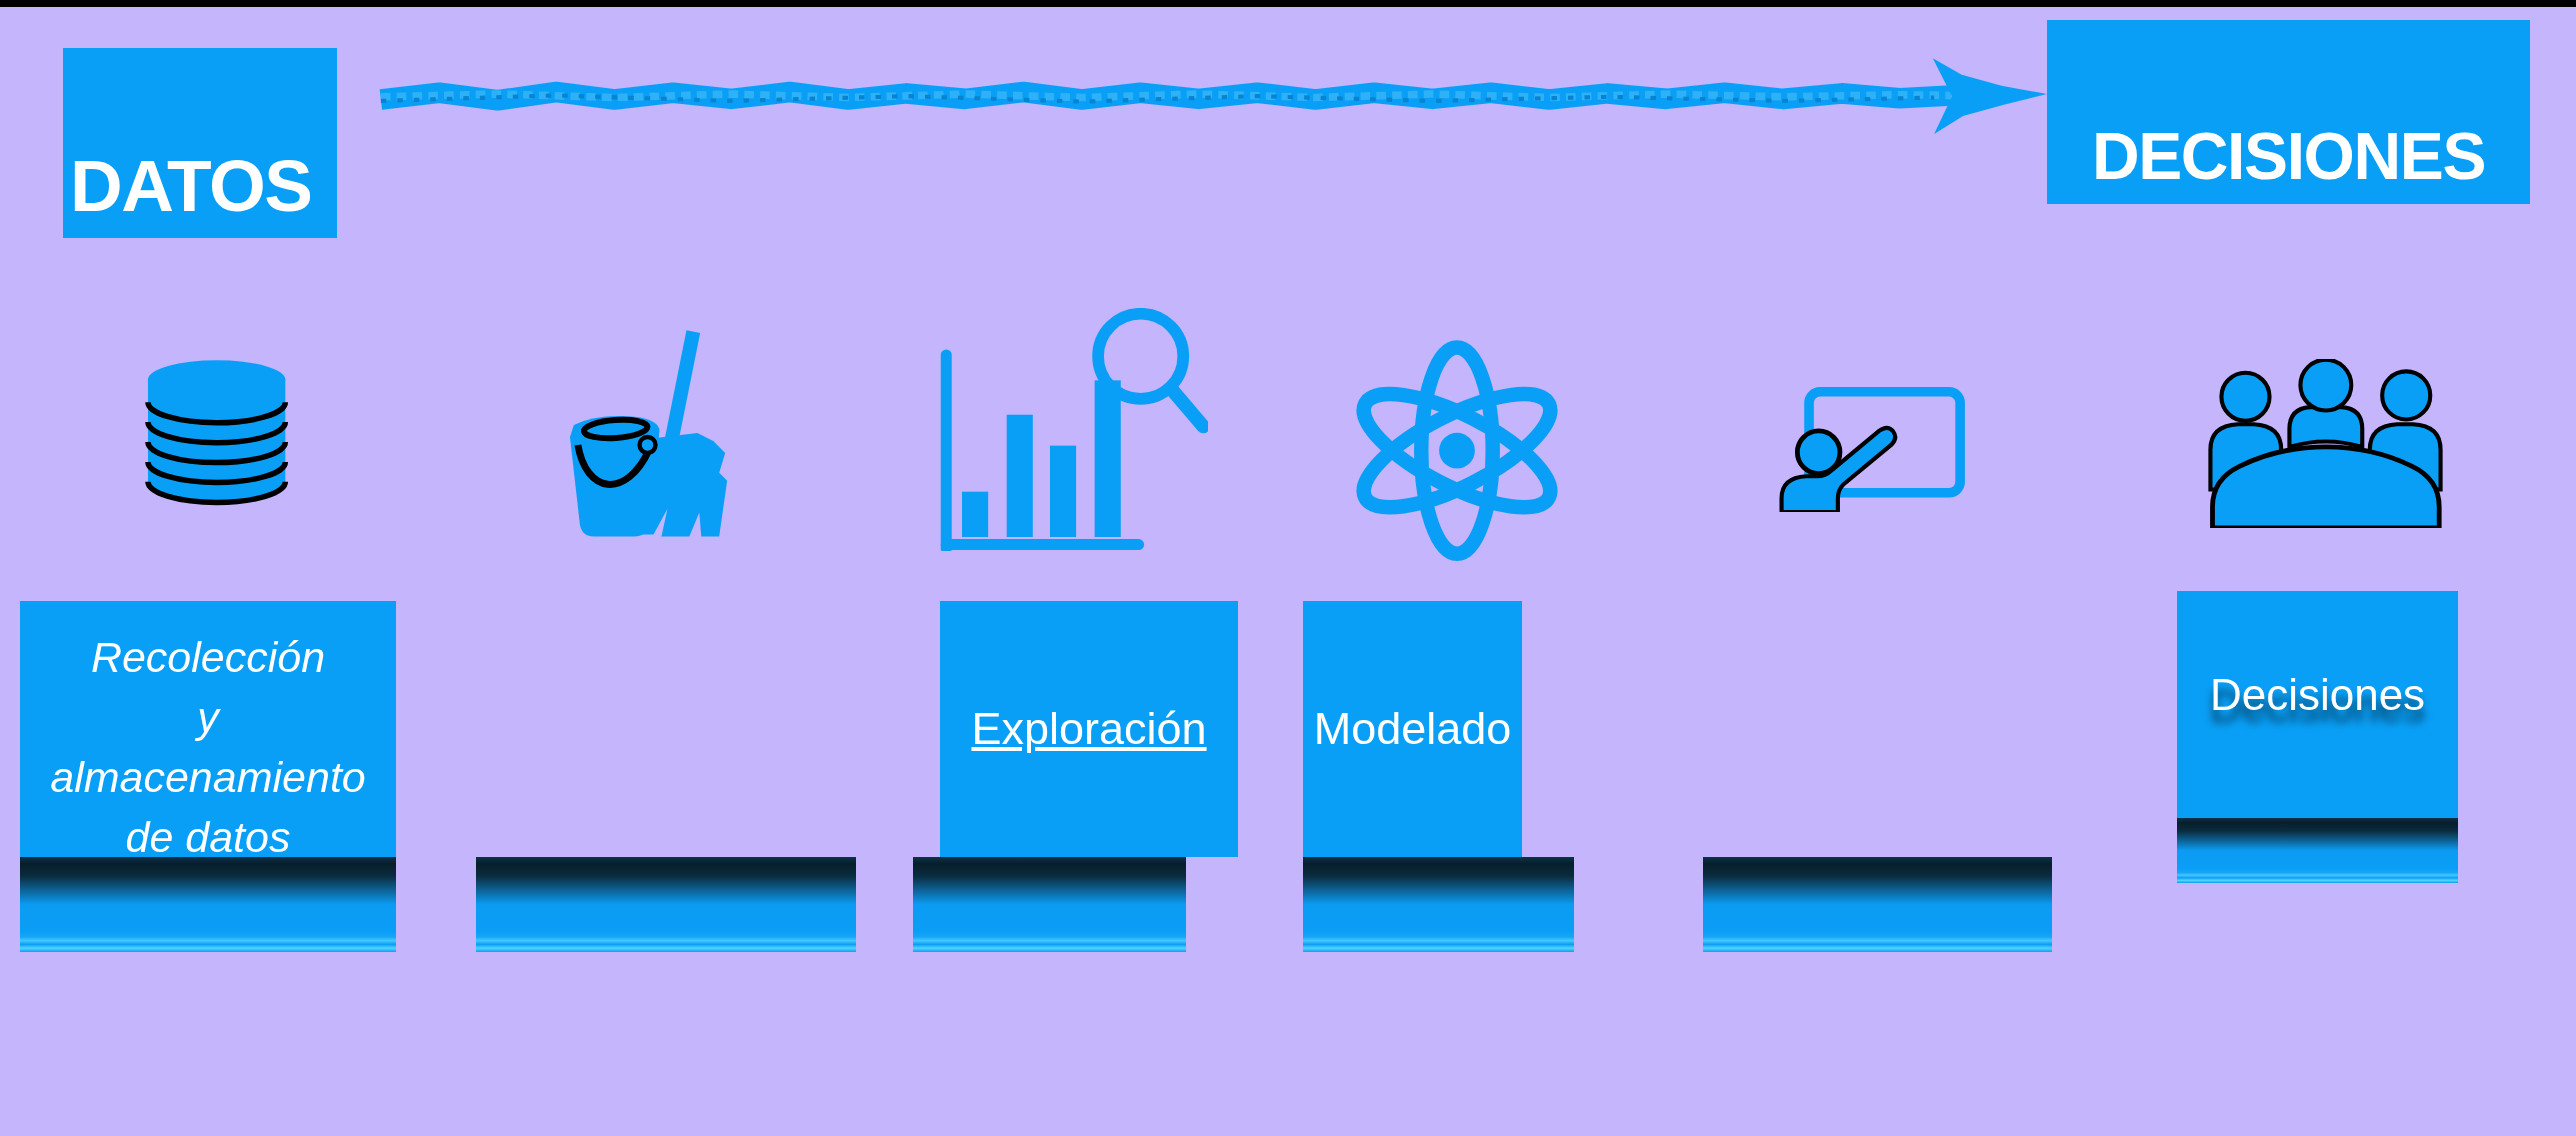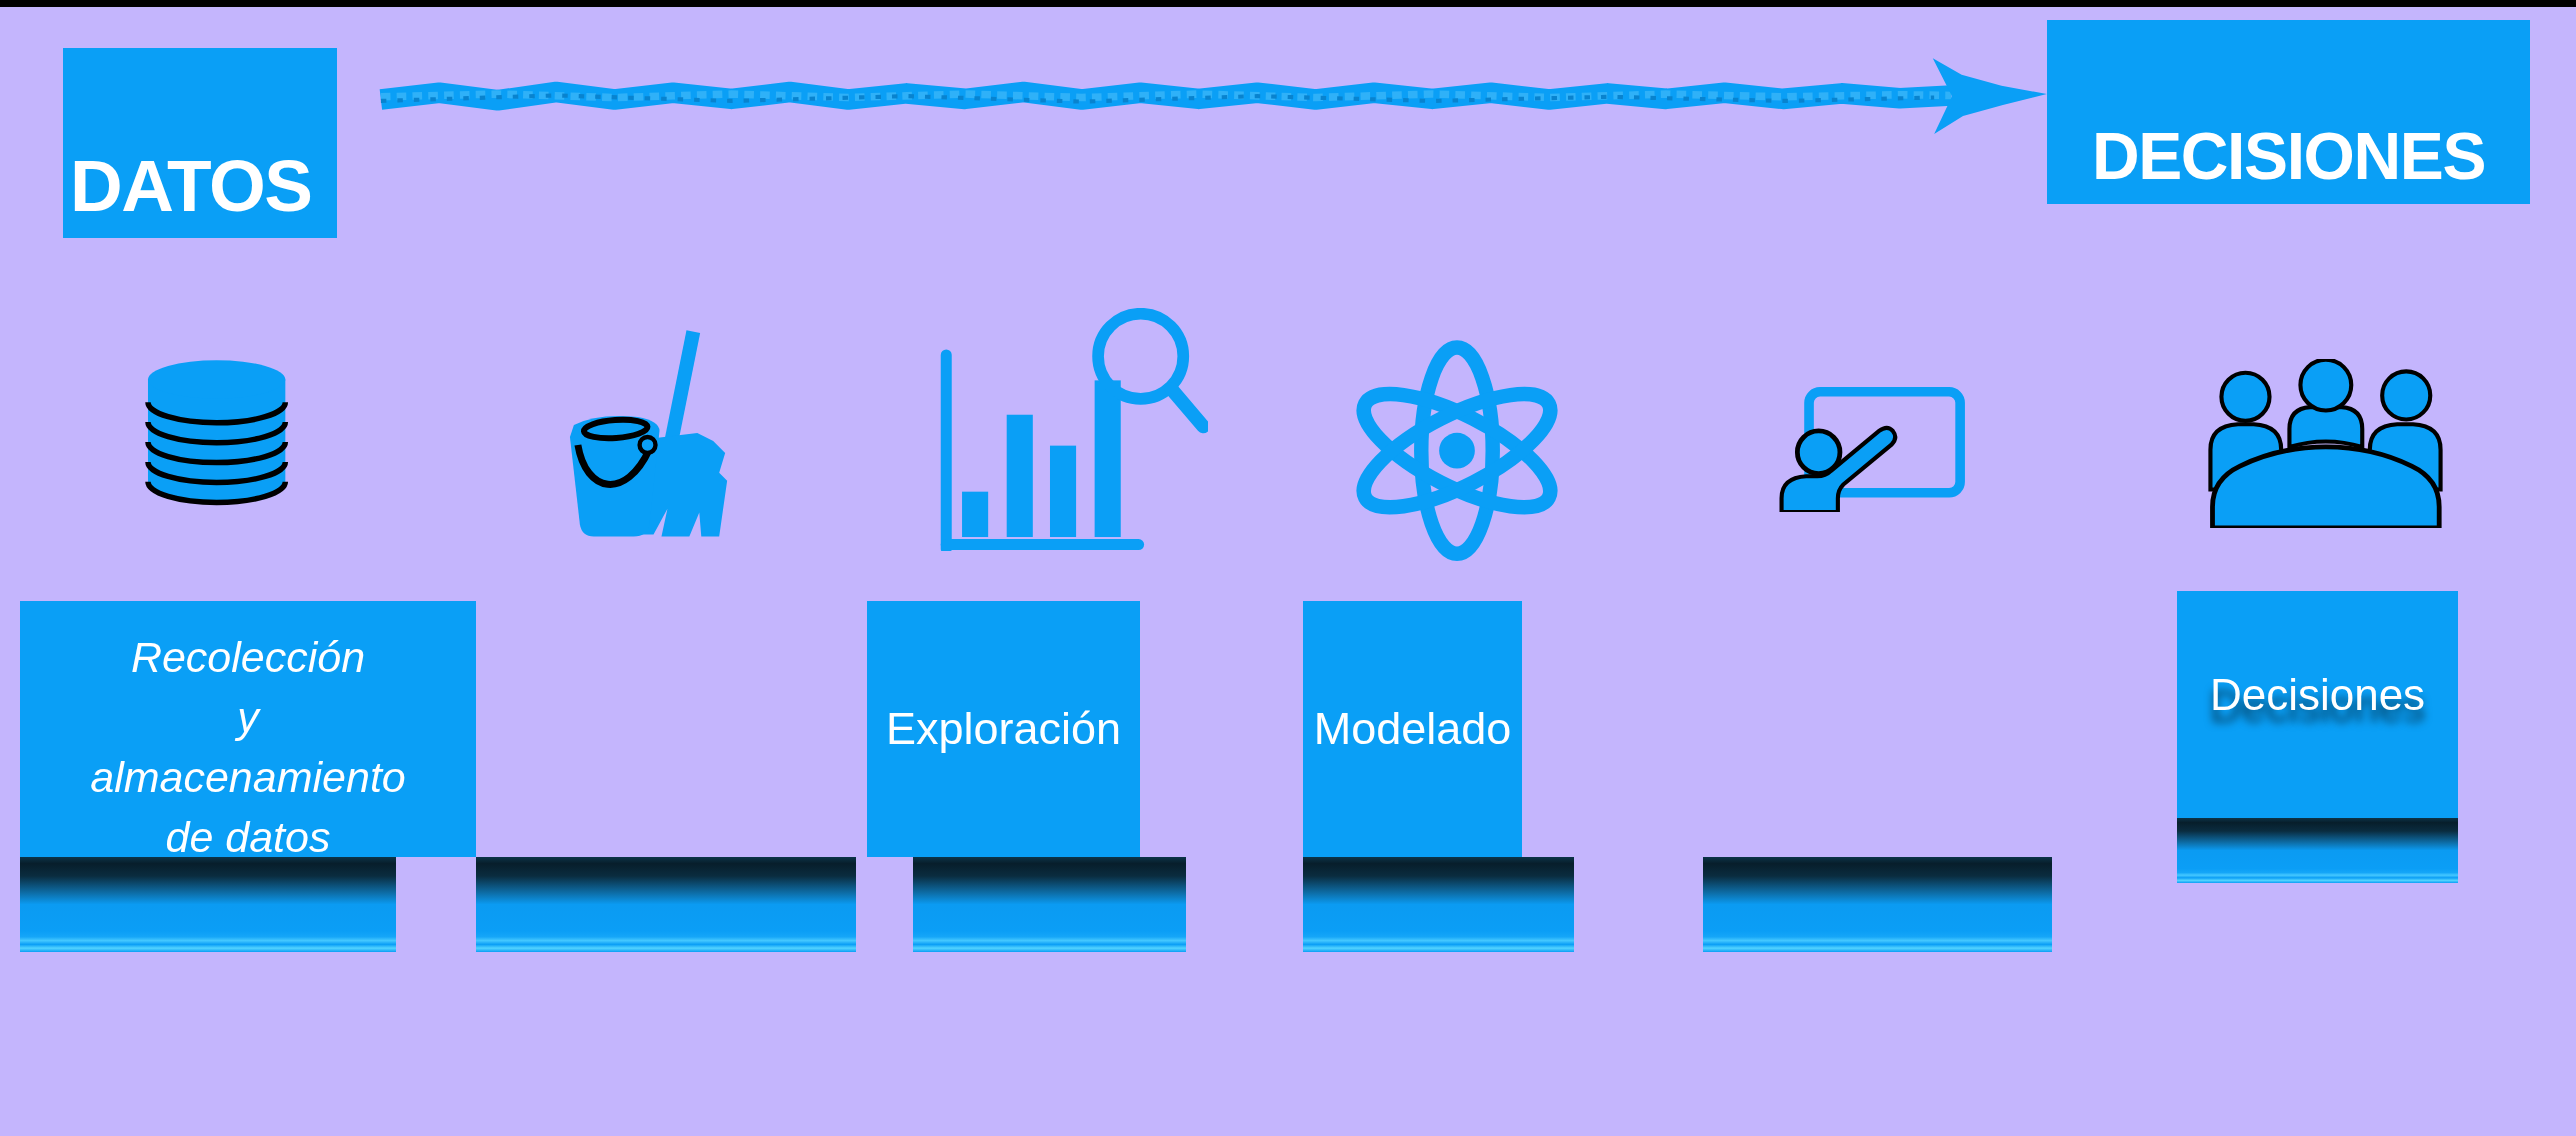--- a/index.html
+++ b/index.html
@@ -10,23 +10,23 @@
   .datos{left:63px;top:41px;width:274px;height:190px;align-items:flex-end;justify-content:flex-start;
          padding:0 0 11px 6.9px;box-sizing:border-box;font-weight:bold;font-size:73px;letter-spacing:-1.4px;}
   .decisiones{left:2047px;top:13px;width:483px;height:184px;align-items:flex-end;justify-content:center;
          padding:0 0 9.6px 0;box-sizing:border-box;font-weight:bold;font-size:66px;letter-spacing:-1.4px;}
   
   .arrow-svg{position:absolute;left:374px;top:39px;width:1677px;height:103px;}
   
   .stage-box{position:absolute;background:#0a9ff6;color:#fff;display:flex;align-items:center;
              justify-content:center;text-align:center;}
   .stage-label{white-space:pre-line;display:block;}
-  .sb1{left:20px;top:594px;width:456px;height:256px;}
+  .sb1{left:20px;top:594px;width:376px;height:256px;}
   .sb2{left:476px;top:594px;width:380px;height:256px;}
-  .sb3{left:867px;top:594px;width:273px;height:256px;}
+  .sb3{left:940px;top:594px;width:298px;height:256px;text-decoration:underline;}
   .sb4{left:1303px;top:594px;width:219px;height:256px;}
   .sb5{left:1703px;top:594px;width:349px;height:256px;}
   .sb6{left:2177px;top:584px;width:281px;height:227px;}
   .sb1 .stage-label{font-style:italic;font-size:43px;line-height:60px;transform:translateY(18px);}
   .sb2 .stage-label{font-size:44px;line-height:63px;transform:translateY(19px);}
   .sb3 .stage-label{font-size:45px;}
   .sb4 .stage-label{font-size:45px;}
   .sb5 .stage-label{font-size:43px;line-height:66px;transform:translateY(13.7px);}
   .sb6 .stage-label{font-size:44px;transform:translateY(-10.3px);
                     text-shadow:0 12.4px 8.2px rgba(0,0,0,0.65);}

